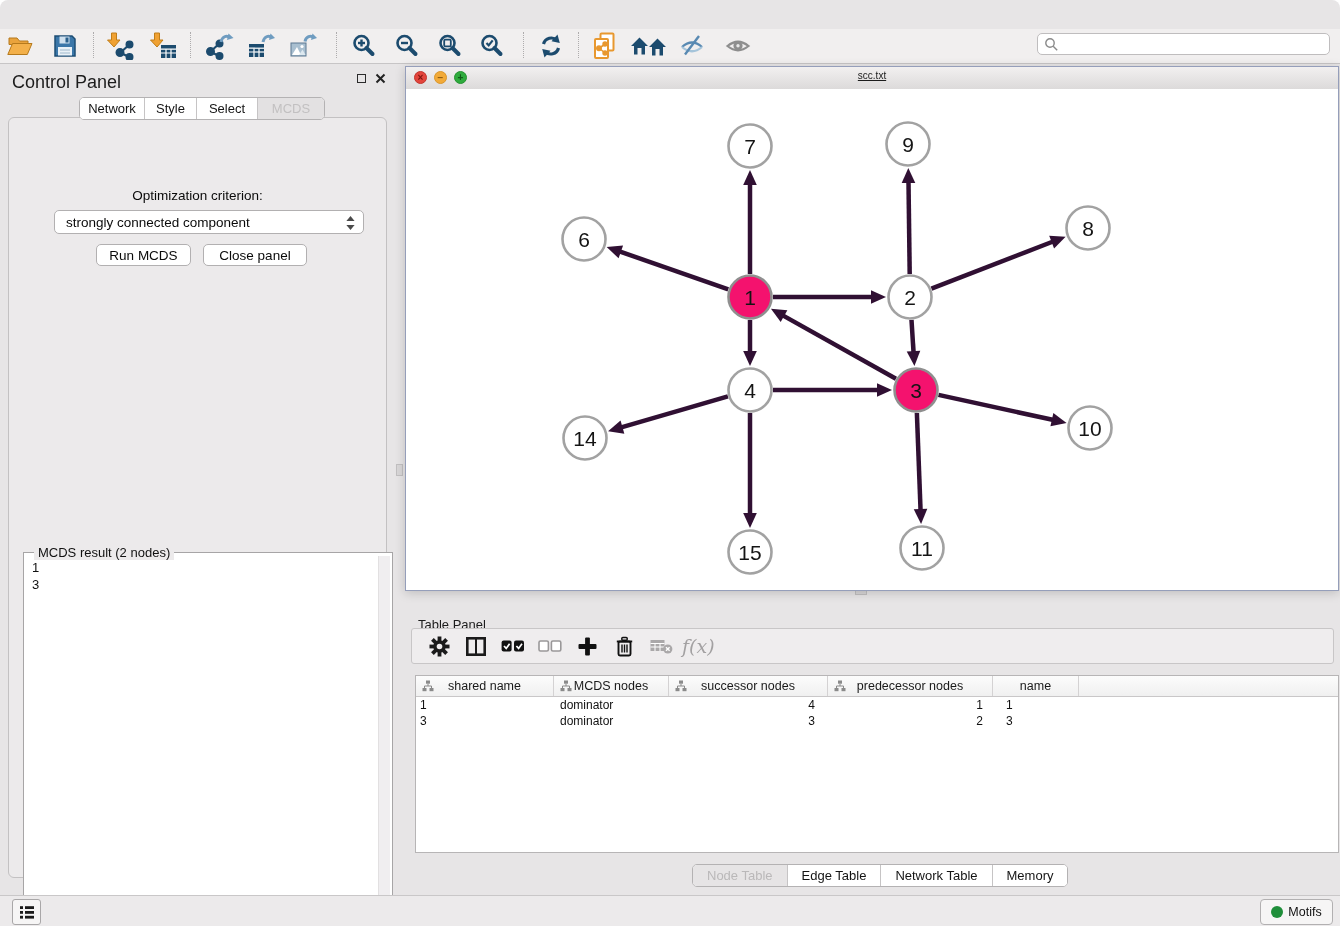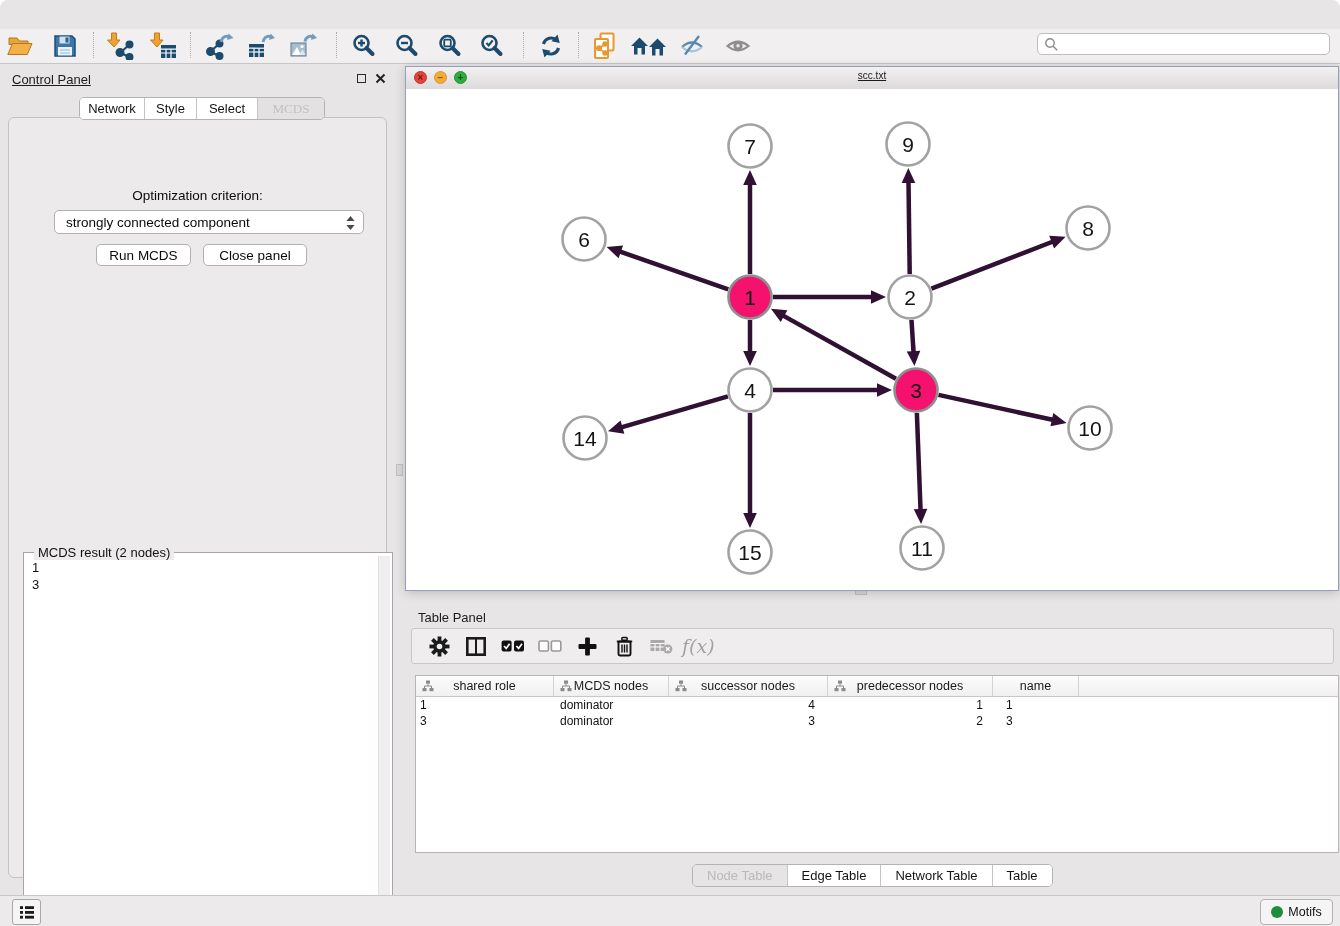--- a/index.html
+++ b/index.html
@@ -24,29 +24,29 @@
   .ti{position:absolute;top:3px;width:30px;height:28px;display:flex;align-items:center;
       justify-content:center;}
   .tsep{position:absolute;top:3px;height:26px;border-left:1px dotted #aeacad;width:0;}
   #search-box{position:absolute;left:1037px;top:4px;width:293px;height:22px;background:#fff;
               border:1px solid #bfbdbe;border-radius:5px;display:flex;align-items:center;
               box-sizing:border-box;padding-left:6px;}
   #search-box input{border:none;outline:none;flex:1;font-size:12px;font-family:inherit;background:transparent;}
 
   
   #control-panel{position:absolute;left:0;top:66px;width:395px;height:814px;}
-  #cp-title{position:absolute;left:12px;top:6px;font-size:13px;color:#1c1c1c;text-decoration:underline;}
+  #cp-title{position:absolute;left:12px;top:6px;font-size:18px;color:#1c1c1c;}
   .win-btns{position:absolute;top:7px;display:flex;gap:9px;align-items:center;}
   .max-btn{width:9px;height:9px;border:1.5px solid #2b2b2b;box-sizing:border-box;}
   .cp-tabs{position:absolute;left:79px;top:31px;display:flex;height:21px;
            border:1px solid #b4b2b3;border-radius:5px;overflow:hidden;background:#fff;z-index:3;}
   .cp-tab{display:flex;align-items:center;justify-content:center;font-size:13px;color:#141414;
           border-right:1px solid #c6c4c5;background:#fff;cursor:default;}
   .cp-tab:last-child{border-right:none;}
-  .cp-tab.active{background:#e3e1e2;color:#c2c0c1;font-family:Liberation Serif, serif;}
+  .cp-tab.active{background:#e3e1e2;color:#c2c0c1;}
   #cp-box{position:absolute;left:8px;top:51px;width:379px;height:761px;background:#eceaeb;
           border:1px solid #c3c1c2;border-radius:6px;box-sizing:border-box;}
   #opt-label{position:absolute;left:0;top:70px;width:100%;text-align:center;font-size:13.5px;color:#0a0a0a;}
   #criterion-select{position:absolute;left:45px;top:92px;width:310px;height:24px;background:#fff;
           border:1px solid #b2b0b1;border-radius:5px;box-sizing:border-box;display:flex;
           align-items:center;padding-left:11px;font-size:13.5px;color:#0a0a0a;}
   #criterion-select .stepper{position:absolute;right:8px;top:5px;}
   .aq-btn{position:absolute;top:126px;height:22px;background:#fff;border:1px solid #b2b0b1;
           border-radius:5px;box-sizing:border-box;display:flex;align-items:center;
           justify-content:center;font-size:13.5px;color:#0a0a0a;}
@@ -68,21 +68,21 @@
   .tl{position:absolute;top:4px;width:13px;height:13px;border-radius:50%;box-sizing:border-box;
       font-size:10px;font-weight:bold;text-align:center;line-height:12px;}
   #net-title{position:absolute;left:0;top:3px;width:100%;text-align:center;font-size:10px;color:#1c1c1c;text-decoration:underline;}
   #net-canvas{position:absolute;left:0;top:22px;right:0;bottom:0;background:#fff;overflow:hidden;}
   #net-canvas svg{display:block;}
 
   .div-handle{position:absolute;background:#d9d7d8;border:1px solid #c2c0c1;box-sizing:border-box;}
 
   
   #table-panel{position:absolute;left:405px;top:595px;width:935px;height:300px;}
-  #tp-title{position:absolute;left:13px;top:15px;font-size:13px;color:#1c1c1c;}
+  #tp-title{position:absolute;left:13px;top:22px;font-size:13px;color:#1c1c1c;}
   #tp-toolbar{position:absolute;left:6px;top:33px;width:923px;height:36px;background:#efedee;
               border:1px solid #c8c6c7;border-radius:3px;box-sizing:border-box;
               display:flex;align-items:center;padding-left:14px;}
   .tpi{display:flex;align-items:center;justify-content:center;width:26px;height:26px;margin-right:11px;}
   #fx-icon{font-family:"DejaVu Serif","Liberation Serif",serif;font-style:italic;
            font-size:19px;color:#a3a1a2;margin-left:2px;}
   #tp-table{position:absolute;left:10px;top:80px;width:924px;height:178px;background:#fff;
             border:1px solid #b7b5b6;box-sizing:border-box;}
   .thead{display:flex;height:20px;border-bottom:1px solid #c9c7c8;background:linear-gradient(#fcfcfc,#f0f0f0);}
   .th{position:relative;display:flex;align-items:center;justify-content:center;
@@ -458,21 +458,21 @@
       <div class="thead">
         <div class="th c1" style="padding-left:0;">
           <span class="hier">
             <svg width="12" height="12" viewBox="0 0 12 12">
               <rect x="4" y="0.5" width="4" height="3.2" fill="#8a8a8a"></rect>
               <path d="M6 3.7 V6 M2.5 6 H9.5 M2.5 6 V8 M9.5 6 V8" fill="none" stroke="#8a8a8a"></path>
               <rect x="0.5" y="8" width="4" height="3.2" fill="#8a8a8a"></rect>
               <rect x="7.5" y="8" width="4" height="3.2" fill="#8a8a8a"></rect>
             </svg>
           </span>
-          <span>shared role</span>
+          <span>shared name</span>
         </div>
         <div class="th c2" style="padding-left:0;">
           <span class="hier">
             <svg width="12" height="12" viewBox="0 0 12 12">
               <rect x="4" y="0.5" width="4" height="3.2" fill="#8a8a8a"></rect>
               <path d="M6 3.7 V6 M2.5 6 H9.5 M2.5 6 V8 M9.5 6 V8" fill="none" stroke="#8a8a8a"></path>
               <rect x="0.5" y="8" width="4" height="3.2" fill="#8a8a8a"></rect>
               <rect x="7.5" y="8" width="4" height="3.2" fill="#8a8a8a"></rect>
             </svg>
           </span>
@@ -518,21 +518,21 @@
         <div class="td c3">3</div>
         <div class="td c4">2</div>
         <div class="td c5">3</div>
       </div>
     </div>
 
     <div class="tp-tabs">
       <div class="tp-tab active">Node Table</div>
       <div class="tp-tab">Edge Table</div>
       <div class="tp-tab">Network Table</div>
-      <div class="tp-tab">Table</div>
+      <div class="tp-tab">Memory</div>
     </div>
   </div>
 
   <div id="status-bar">
     <div id="list-btn">
       <svg width="16" height="15" viewBox="0 0 16 15">
         <g fill="#1b1b1b">
           <rect x="1" y="1.2" width="3" height="2.8"></rect>
             <rect x="6" y="1.2" width="9" height="2.8"></rect>
           <rect x="1" y="6" width="3" height="2.8"></rect>

